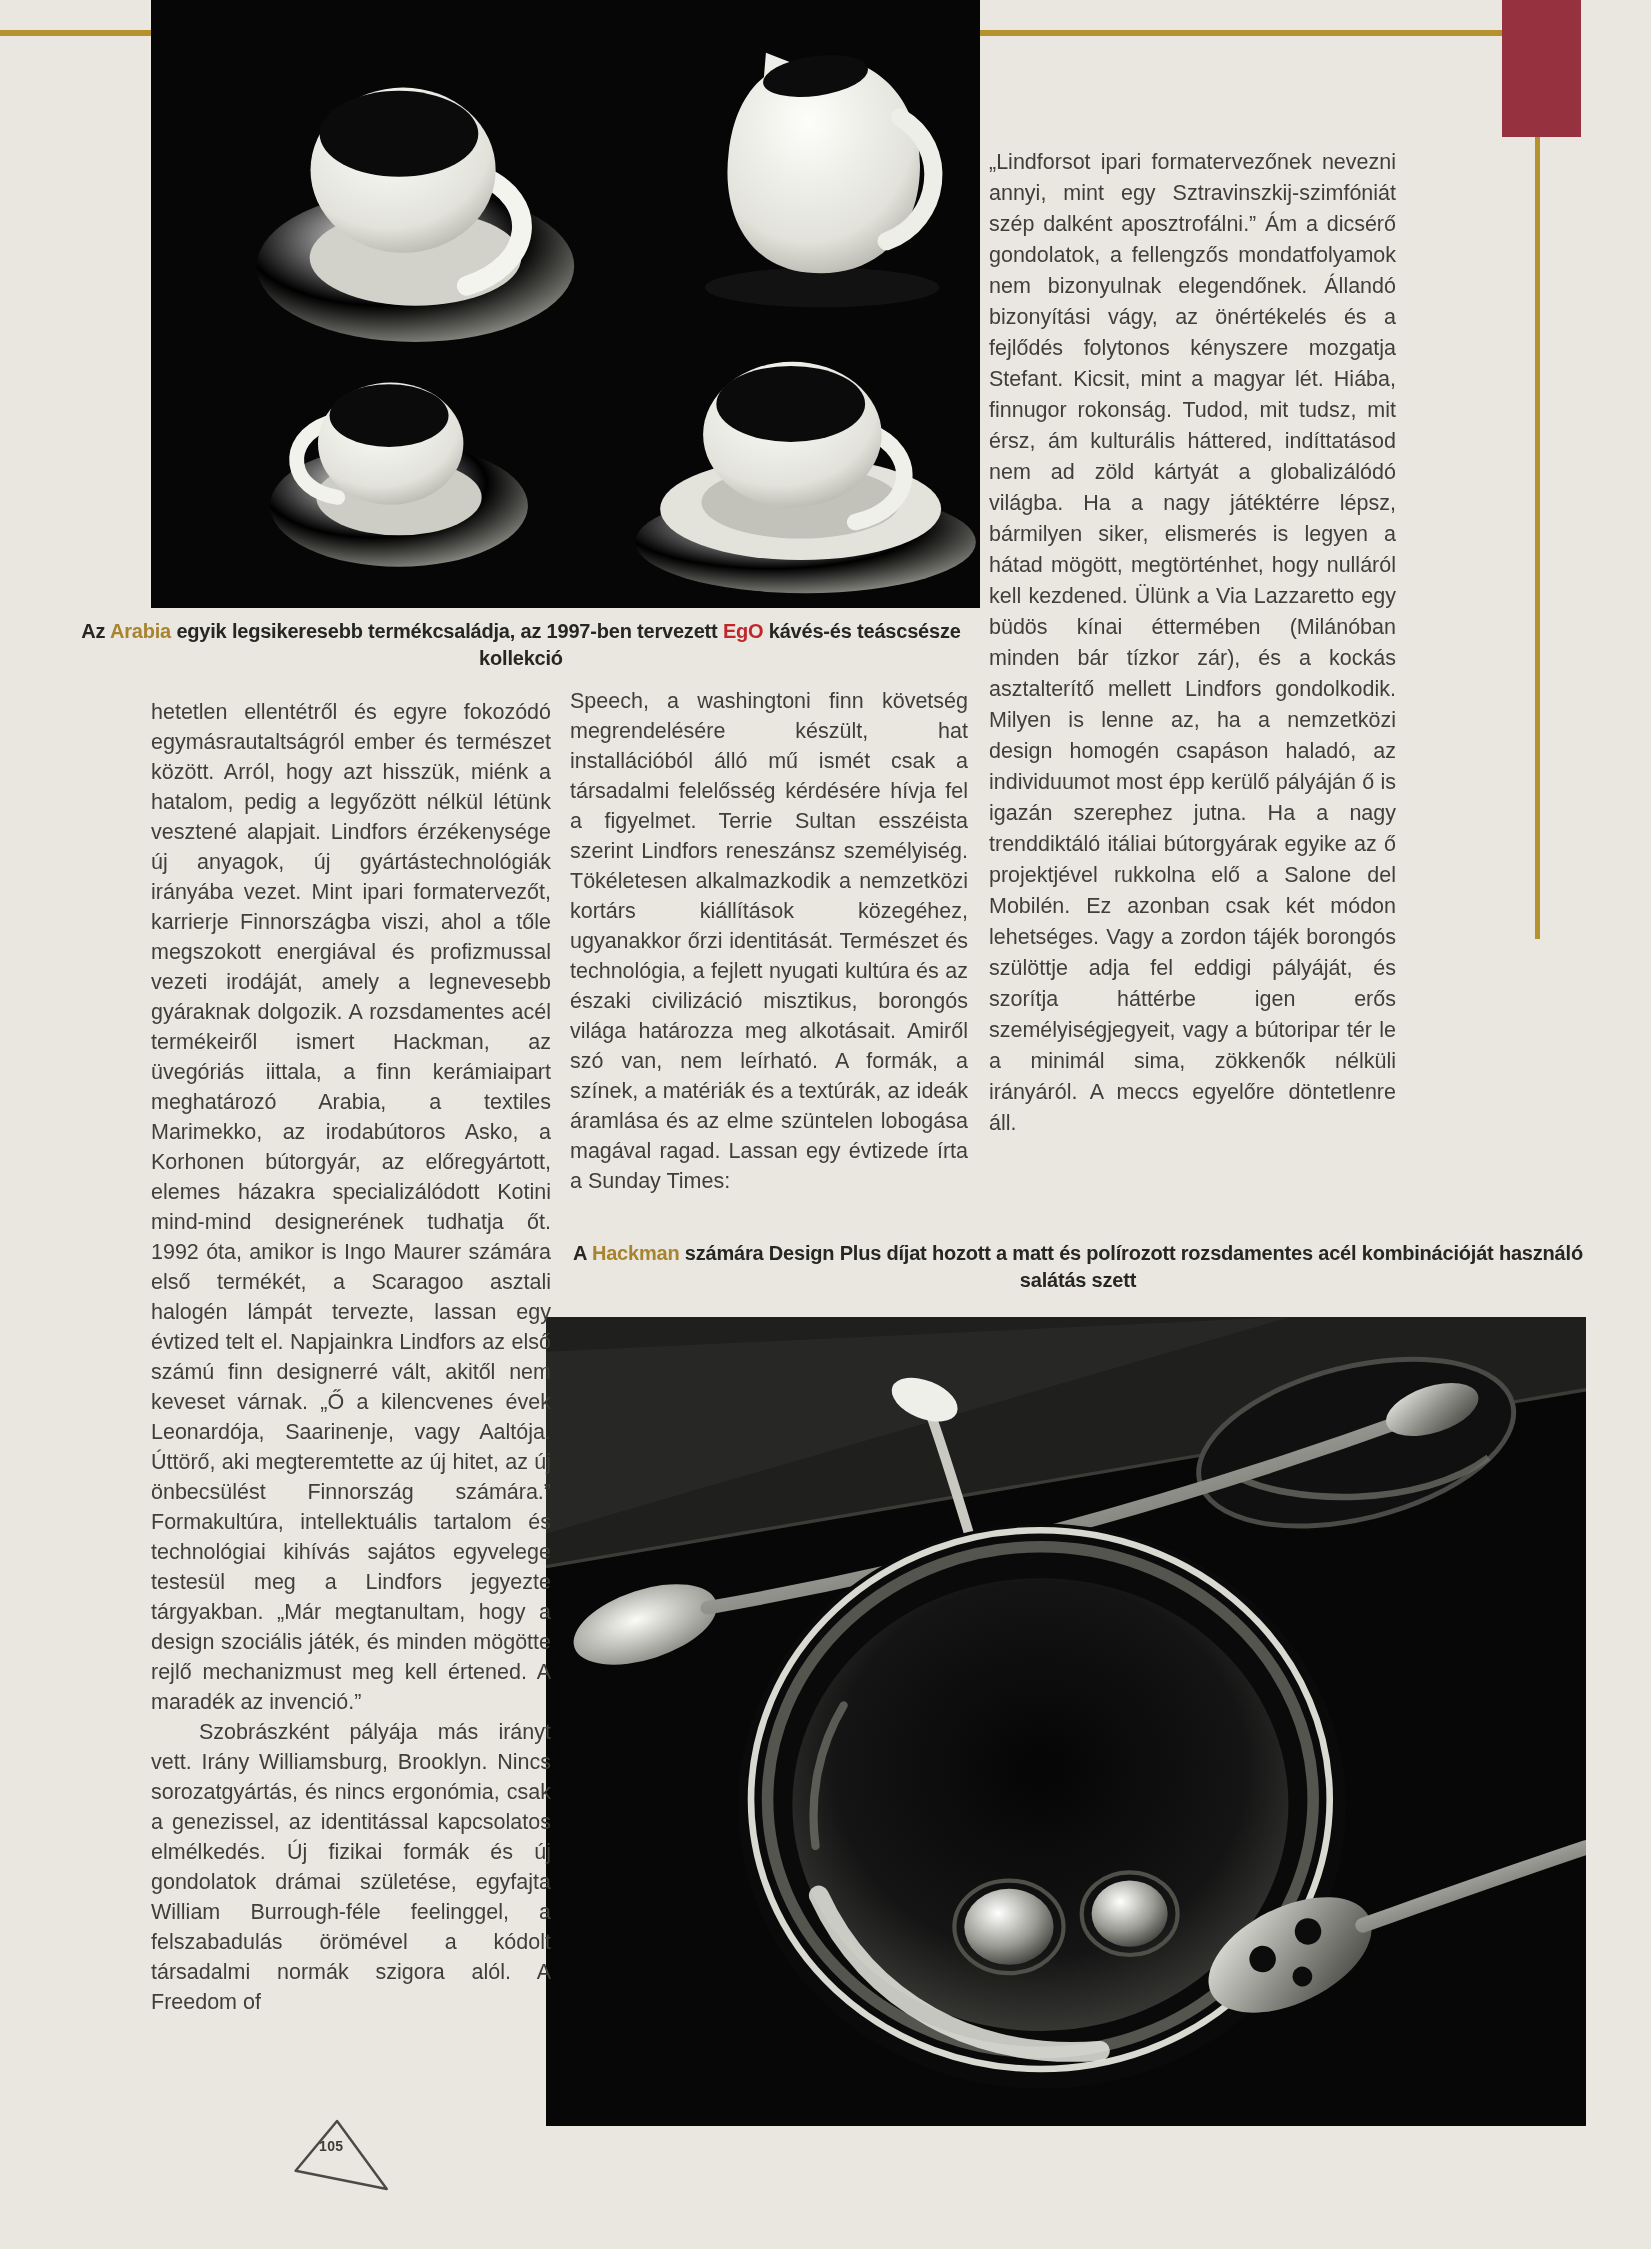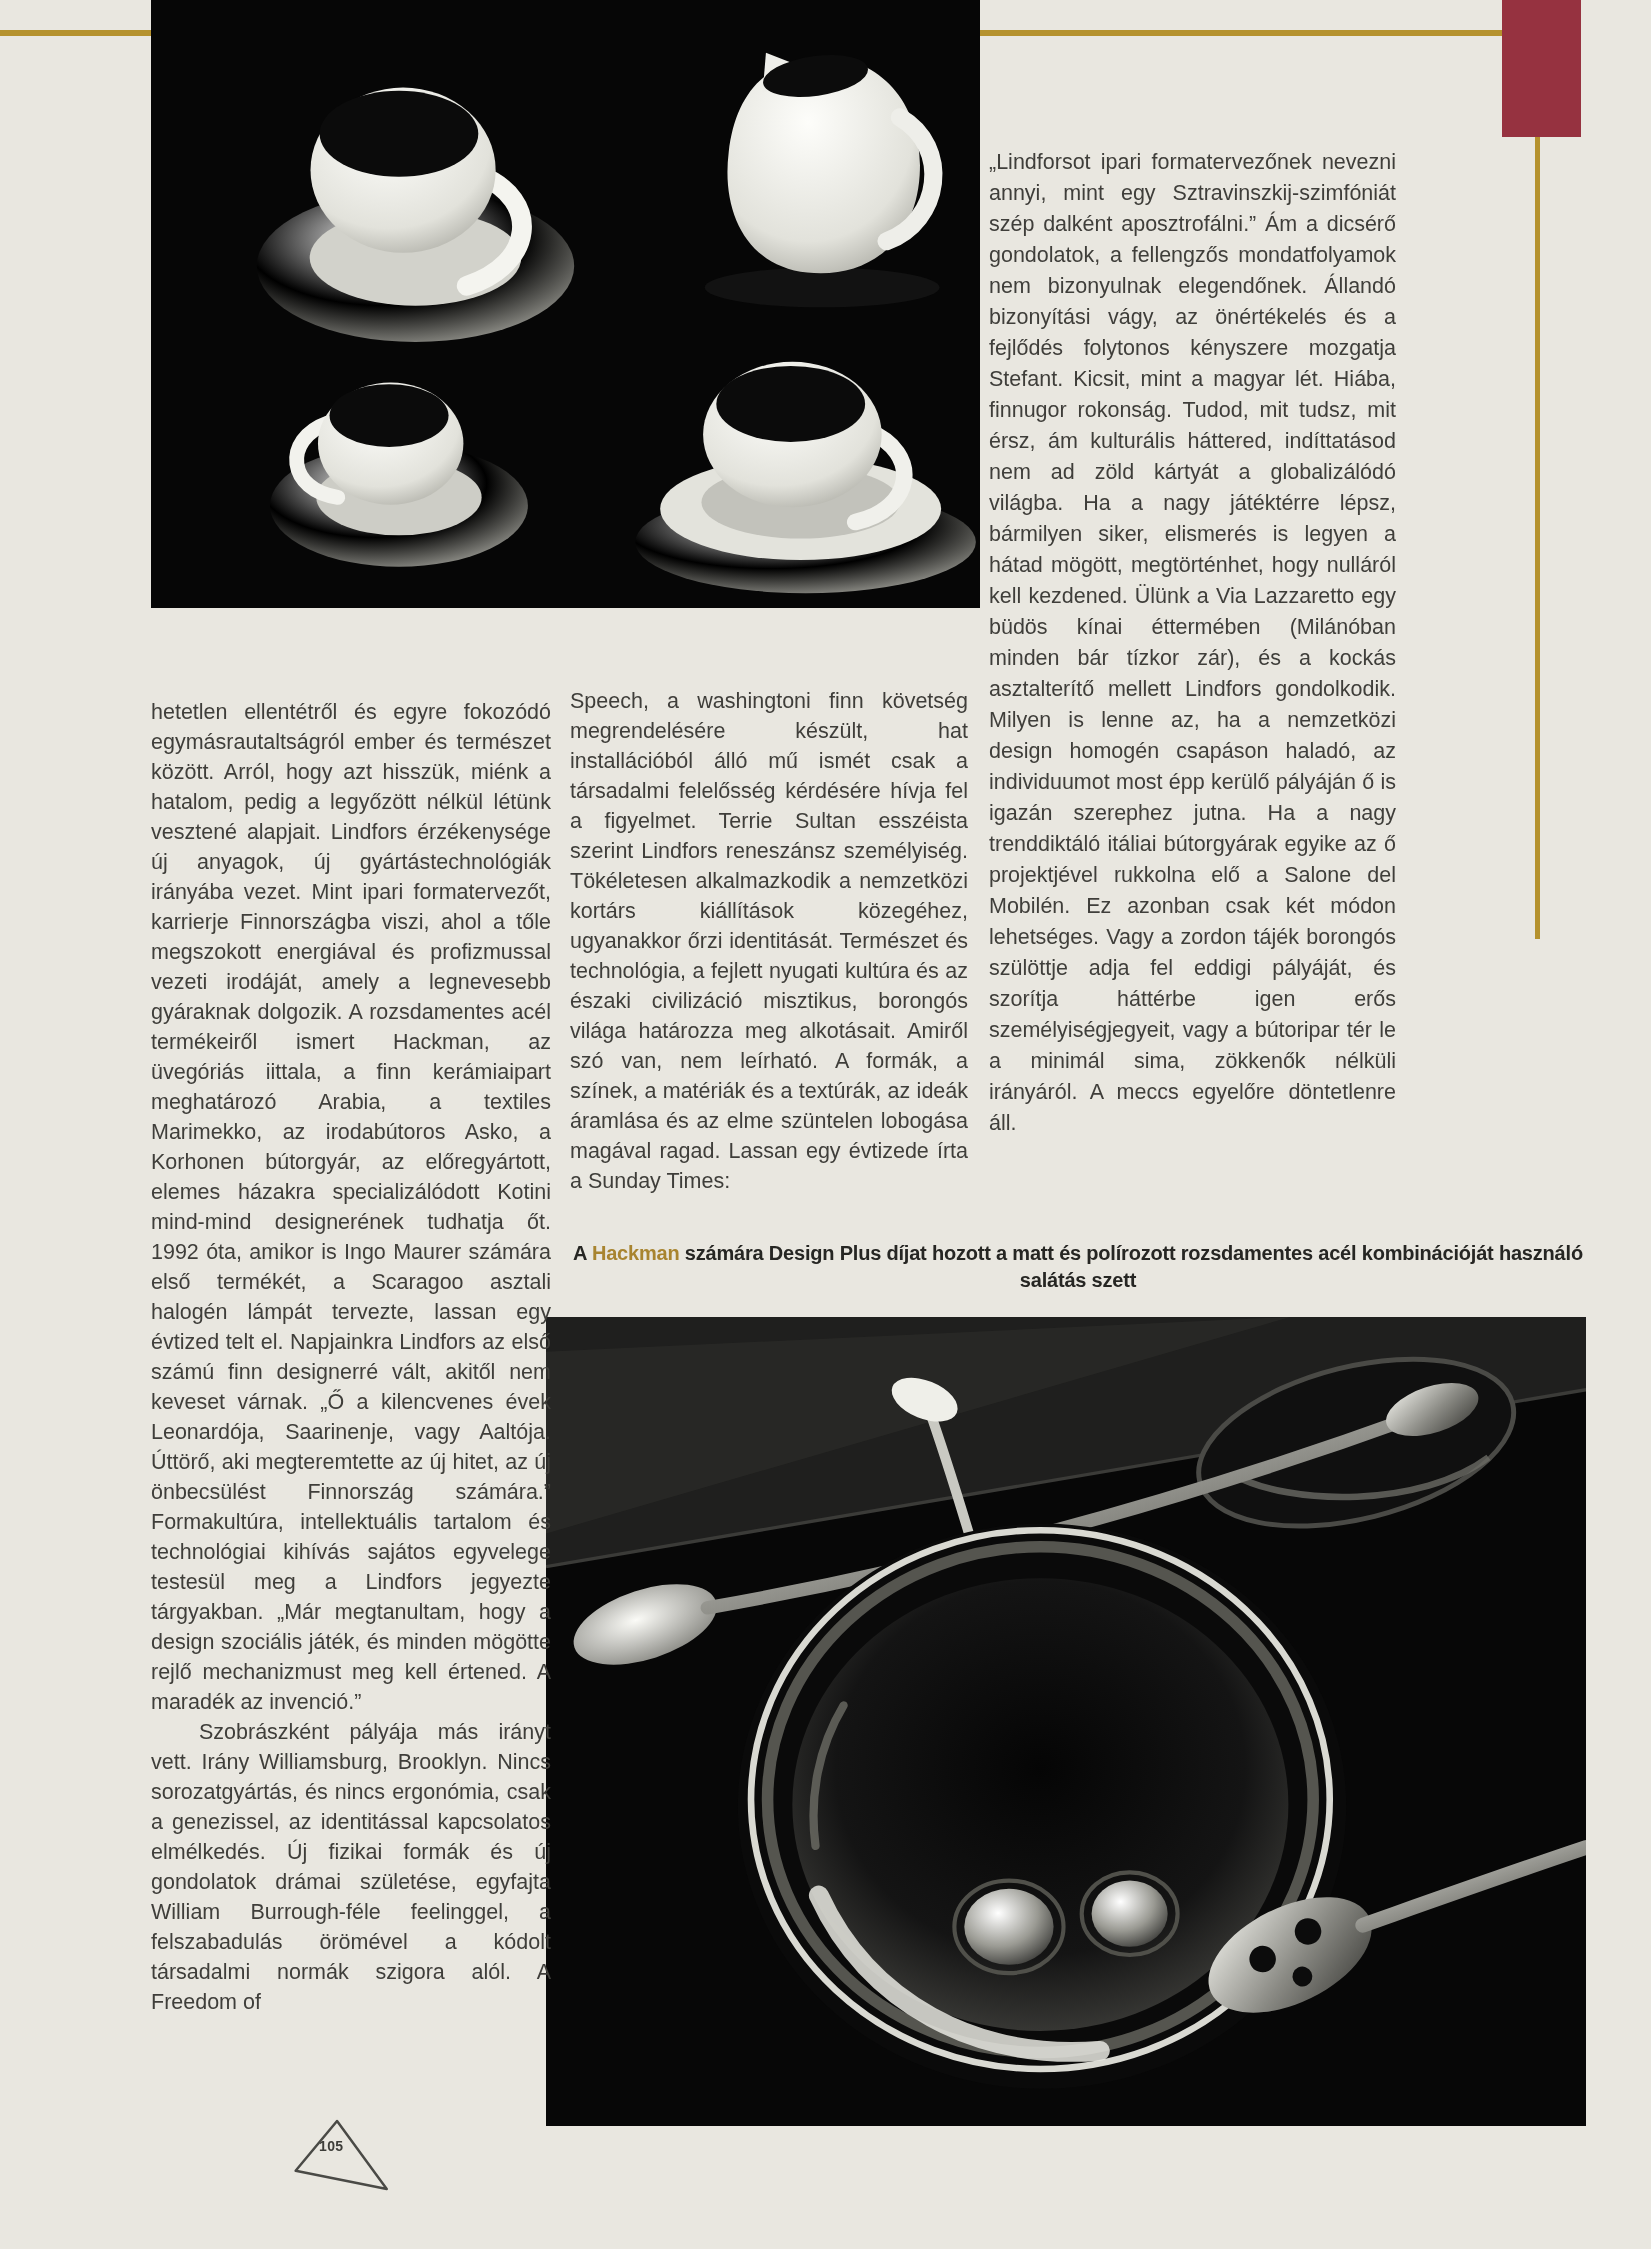--- a/index.html
+++ b/index.html
@@ -107,20 +107,21 @@
       <ellipse cx="792" cy="656" rx="206" ry="62" fill="url(#porc)"></ellipse>
       <ellipse cx="786" cy="616" rx="170" ry="62" fill="#e3e3dc"></ellipse>
       <ellipse cx="786" cy="608" rx="120" ry="44" fill="#c2c2bb"></ellipse>
       <path d="M 868 522 C 932 548 924 616 852 632" stroke="#f0f0eb" stroke-width="20" fill="none" stroke-linecap="round"></path>
       <ellipse cx="776" cy="526" rx="108" ry="88" fill="url(#porc2)"></ellipse>
       <ellipse cx="774" cy="489" rx="90" ry="46" fill="#0b0b0b"></ellipse>
     </svg>
   </figure>
 
   <div class="caption caption-ego">
+    <p class="cap-hu"><span>Az </span><span style="color: rgb(168, 132, 47); font-weight: 700;">Arabia</span><span> egyik legsikeresebb termékcsaládja, az 1997-ben tervezett </span><span style="color: rgb(192, 39, 45); font-weight: 700;">EgO</span><span> kávés-és teáscsésze kollekció</span></p>
   </div>
 
   <div class="col col-left">
       <p class="body-p">hetetlen ellentétről és egyre fokozódó egymásrautaltságról ember és természet között. Arról, hogy azt hisszük, miénk a hatalom, pedig a legyőzött nélkül létünk vesztené alapjait. Lindfors érzékenysége új anyagok, új gyártástechnológiák irányába vezet. Mint ipari formatervezőt, karrierje Finnországba viszi, ahol a tőle megszokott energiával és profizmussal vezeti irodáját, amely a legnevesebb gyáraknak dolgozik. A rozsdamentes acél termékeiről ismert Hackman, az üvegóriás iittala, a finn kerámiaipart meghatározó Arabia, a textiles Marimekko, az irodabútoros Asko, a Korhonen bútorgyár, az előregyártott, elemes házakra specializálódott Kotini mind-mind designerének tudhatja őt. 1992 óta, amikor is Ingo Maurer számára első termékét, a Scaragoo asztali halogén lámpát tervezte, lassan egy évtized telt el. Napjainkra Lindfors az első számú finn designerré vált, akitől nem keveset várnak. „Ő a kilencvenes évek Leonardója, Saarinenje, vagy Aaltója. Úttörő, aki megteremtette az új hitet, az új önbecsülést Finnország számára.” Formakultúra, intellektuális tartalom és technológiai kihívás sajátos egyvelege testesül meg a Lindfors jegyezte tárgyakban. „Már megtanultam, hogy a design szociális játék, és minden mögötte rejlő mechanizmust meg kell értened. A maradék az invenció.”</p>
       <p class="body-p indent">Szobrászként pályája más irányt vett. Irány Williamsburg, Brooklyn. Nincs sorozatgyártás, és nincs ergonómia, csak a genezissel, az identitással kapcsolatos elmélkedés. Új fizikai formák és új gondolatok drámai születése, egyfajta William Burrough-féle feelinggel, a felszabadulás örömével a kódolt társadalmi normák szigora alól. A Freedom of</p>
     </div>
   <div class="col col-middle">
       <p class="body-p">Speech, a washingtoni finn követség megrendelésére készült, hat installációból álló mű ismét csak a társadalmi felelősség kérdésére hívja fel a figyelmet. Terrie Sultan esszéista szerint Lindfors reneszánsz személyiség. Tökéletesen alkalmazkodik a nemzetközi kortárs kiállítások közegéhez, ugyanakkor őrzi identitását. Természet és technológia, a fejlett nyugati kultúra és az északi civilizáció misztikus, borongós világa határozza meg alkotásait. Amiről szó van, nem leírható. A formák, a színek, a matériák és a textúrák, az ideák áramlása és az elme szüntelen lobogása magával ragad. Lassan egy évtizede írta a Sunday Times:</p>
     </div>
   <div class="col col-right">

